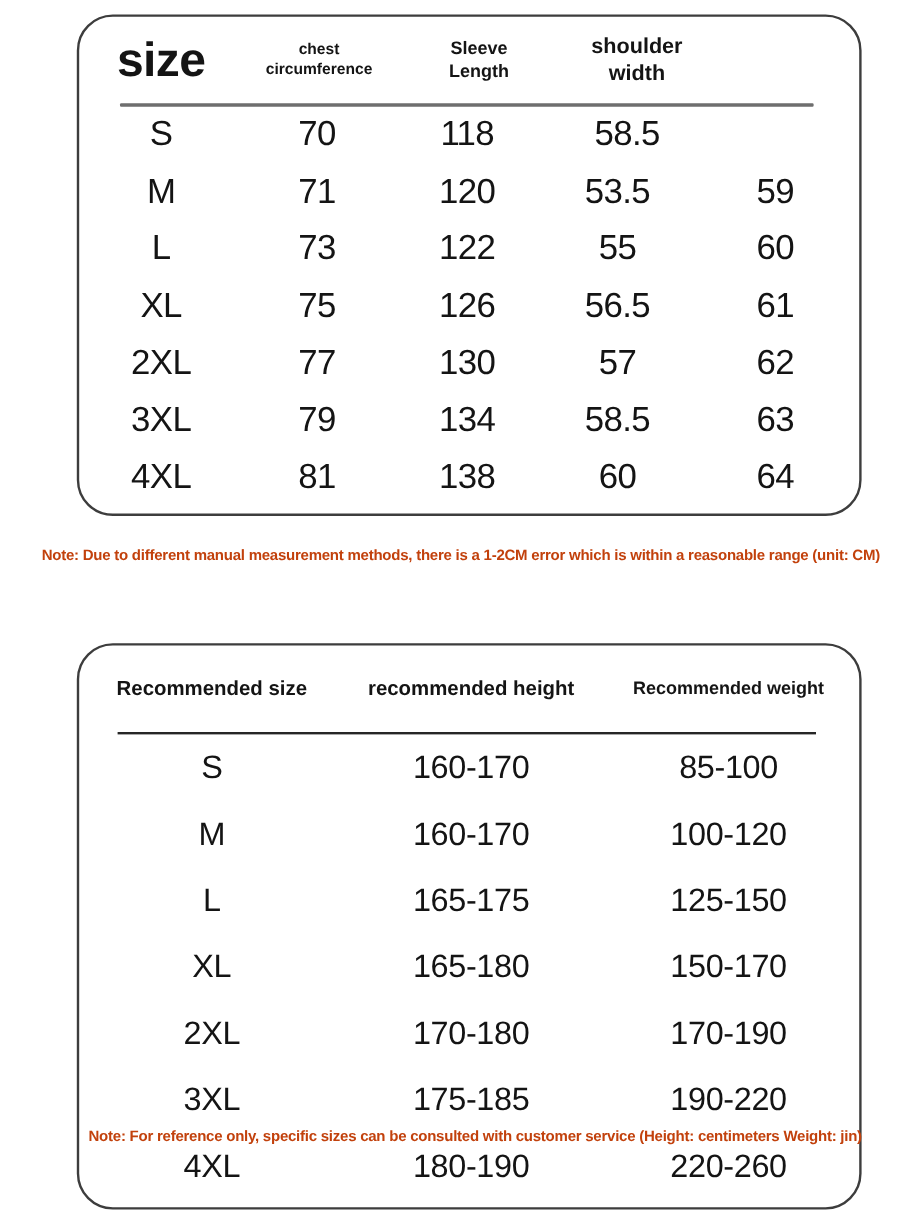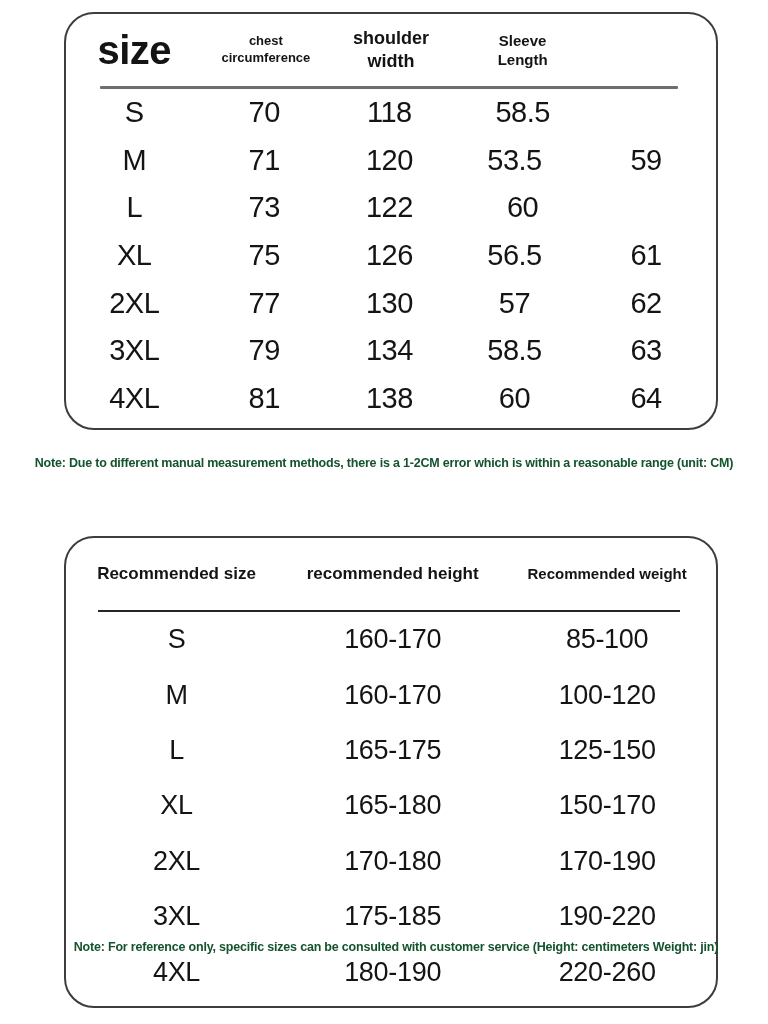--- a/index.html
+++ b/index.html
@@ -93,54 +93,55 @@
   .t2 .row .cell { font-size: 27px; letter-spacing: -0.3px; }
 
   .note {
     position: absolute;
     left: 0;
     width: 768px;
     text-align: center;
     font-size: 12.5px;
     font-weight: bold;
     letter-spacing: -0.2px;
-    color: #14532d;
+    color: #c2410c;
   }
   #note-1 { top: 456px; }
   #note-2 { top: 940px; padding-left: 12px; }
 </style>
 </head>
 <body>
 
 <div class="card t1" id="size-card">
   <div class="hdr">
     <div class="cell t1-c1 size-title">size</div>
     <div class="cell t1-c3 hdr-cell h-chest"><span>chest circumference</span></div>
+    <div class="cell t1-c5 hdr-cell h-sleeve"><span>Sleeve Length</span></div>
     <div class="cell t1-c4 hdr-cell h-shoulder"><span>shoulder width</span></div>
-    <div class="cell t1-c5 hdr-cell h-sleeve"><span>Sleeve Length</span></div>
   </div>
   <div class="divider1"></div>
   <div class="rows">
     <div class="row">
       <div class="cell t1-c1">S</div>
       <div class="cell t1-c2">70</div>
       <div class="cell t1-c3">118</div>
       <div class="cell t1-c5">58.5</div>
     </div>
     <div class="row">
       <div class="cell t1-c1">M</div>
       <div class="cell t1-c2">71</div>
       <div class="cell t1-c3">120</div>
       <div class="cell t1-c4">53.5</div>
       <div class="cell t1-c5">59</div>
     </div>
     <div class="row">
       <div class="cell t1-c1">L</div>
       <div class="cell t1-c2">73</div>
       <div class="cell t1-c3">122</div>
+      <div class="cell t1-c4">55</div>
       <div class="cell t1-c5">60</div>
     </div>
     <div class="row">
       <div class="cell t1-c1">XL</div>
       <div class="cell t1-c2">75</div>
       <div class="cell t1-c3">126</div>
       <div class="cell t1-c4">56.5</div>
       <div class="cell t1-c5">61</div>
     </div>
     <div class="row">

